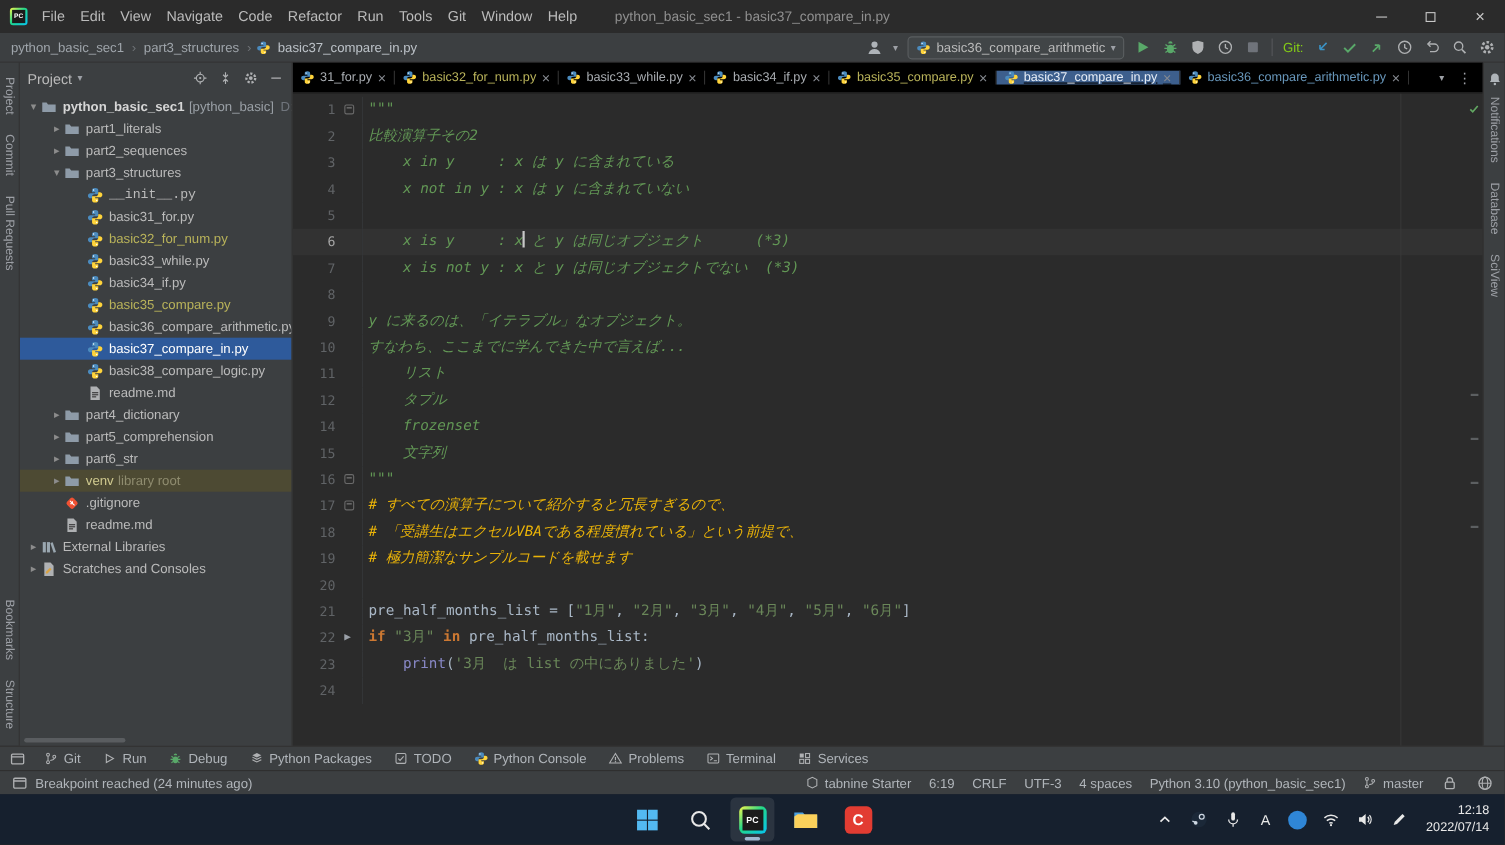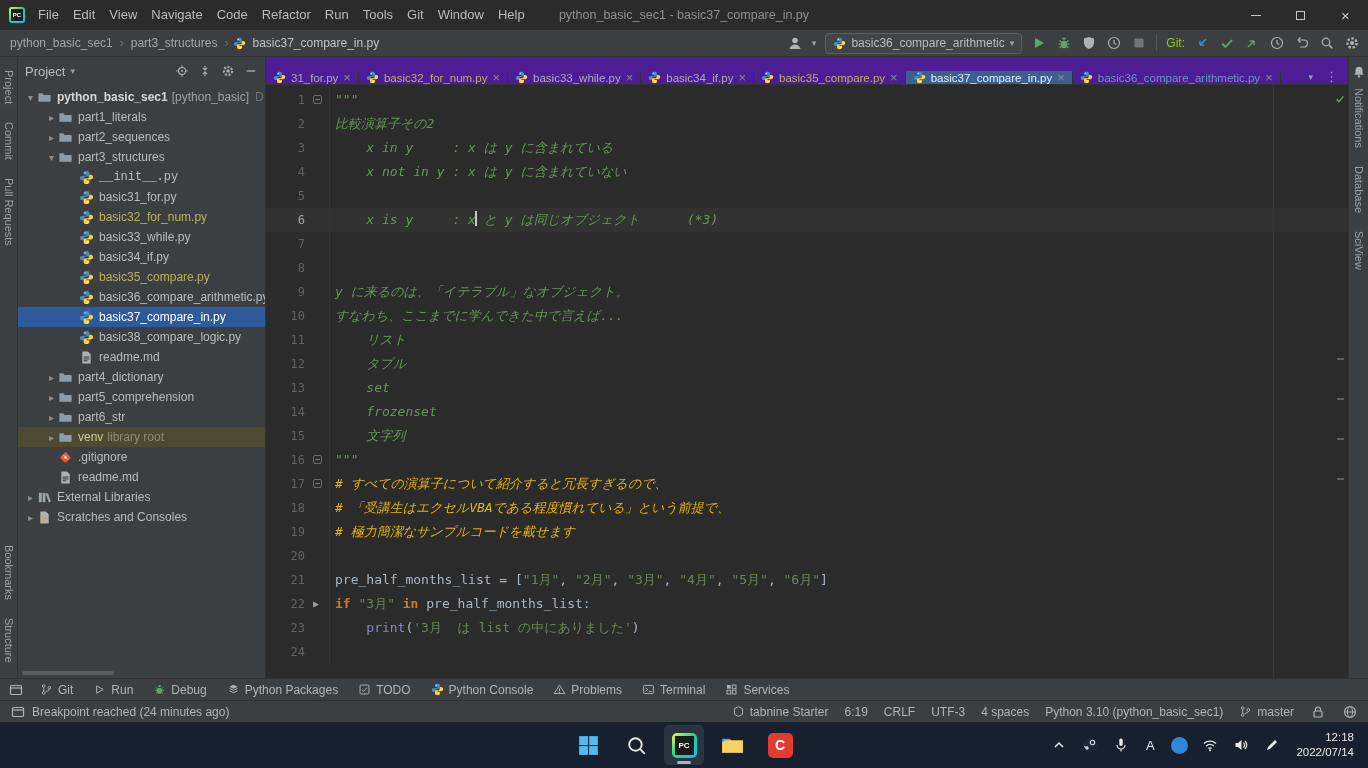--- a/index.html
+++ b/index.html
@@ -68,22 +68,22 @@
   .tree-hint{color:#70757c;margin-left:6px;}
   .tree-row.selected{background:#2e5a9b;}
   .tree-row.selected .tree-label{color:#ffffff;}
   .tree-row.olive-row{background:#4d4a33;}
   .tree-row.olive-row .tree-label{color:#cfc98f;}
   .tree-row.olive-row .tree-suffix{color:#8f8c6f;}
   .hscroll{position:absolute;bottom:3px;left:4px;width:92px;height:4px;border-radius:2px;background:#5a5d60;}
 
   
   .editor-col{flex:1;display:flex;flex-direction:column;min-width:0;background:#2b2b2b;}
-  .tabbar{height:28px;background:#4c1d95;border-bottom:1px solid #323232;display:flex;align-items:flex-end;
-    overflow:hidden;flex:none;}
+  .tabbar{height:28px;background:#000000;border-bottom:1px solid #323232;display:flex;align-items:center;
+    overflow:hidden;flex:none;text-decoration:underline;}
   .tab{display:flex;align-items:center;gap:5px;padding:0 7px;border-right:1px solid #323232;
     font-size:11.5px;color:#a9adb2;white-space:nowrap;}
   .tab-ico svg{width:13px;height:13px;}
   .tab.t-olive .tab-label{color:#b9b35a;}
   .tab.t-blue .tab-label{color:#6897bb;}
   .tab.active{background:#3d5f8d;}
   .tab.active .tab-label{color:#e7eef7;}
   .tab-close{color:#868a91;font-size:13px;line-height:1;}
   .tab-extra{margin-left:auto;display:flex;align-items:center;gap:12px;padding:0 10px;color:#9da0a6;}
   .tab-extra .more{font-size:13px;}
@@ -724,20 +724,21 @@
                 <span class="lnum">6</span>
                 <span class="gstrip"></span>
               </span>
               <span class="code"><span class="doc">    x is y     : x</span><span class="caret"></span><span class="doc"> と y は同じオブジェクト      (*3)</span></span>
             </div>
             <div class="code-row">
               <span class="gutter">
                 <span class="lnum">7</span>
                 <span class="gstrip"></span>
               </span>
+              <span class="code"><span class="doc">    x is not y : x と y は同じオブジェクトでない  (*3)</span></span>
             </div>
             <div class="code-row">
               <span class="gutter">
                 <span class="lnum">8</span>
                 <span class="gstrip"></span>
               </span>
               <span class="code"></span>
             </div>
             <div class="code-row">
               <span class="gutter">
@@ -759,27 +760,20 @@
                 <span class="gstrip"></span>
               </span>
               <span class="code"><span class="doc">    リスト</span></span>
             </div>
             <div class="code-row">
               <span class="gutter">
                 <span class="lnum">12</span>
                 <span class="gstrip"></span>
               </span>
               <span class="code"><span class="doc">    タプル</span></span>
-            </div>
-            <div class="code-row">
-              <span class="gutter">
-                <span class="lnum">13</span>
-                <span class="gstrip"></span>
-              </span>
-              <span class="code"><span class="doc">    set</span></span>
             </div>
             <div class="code-row">
               <span class="gutter">
                 <span class="lnum">14</span>
                 <span class="gstrip"></span>
               </span>
               <span class="code"><span class="doc">    frozenset</span></span>
             </div>
             <div class="code-row">
               <span class="gutter">

